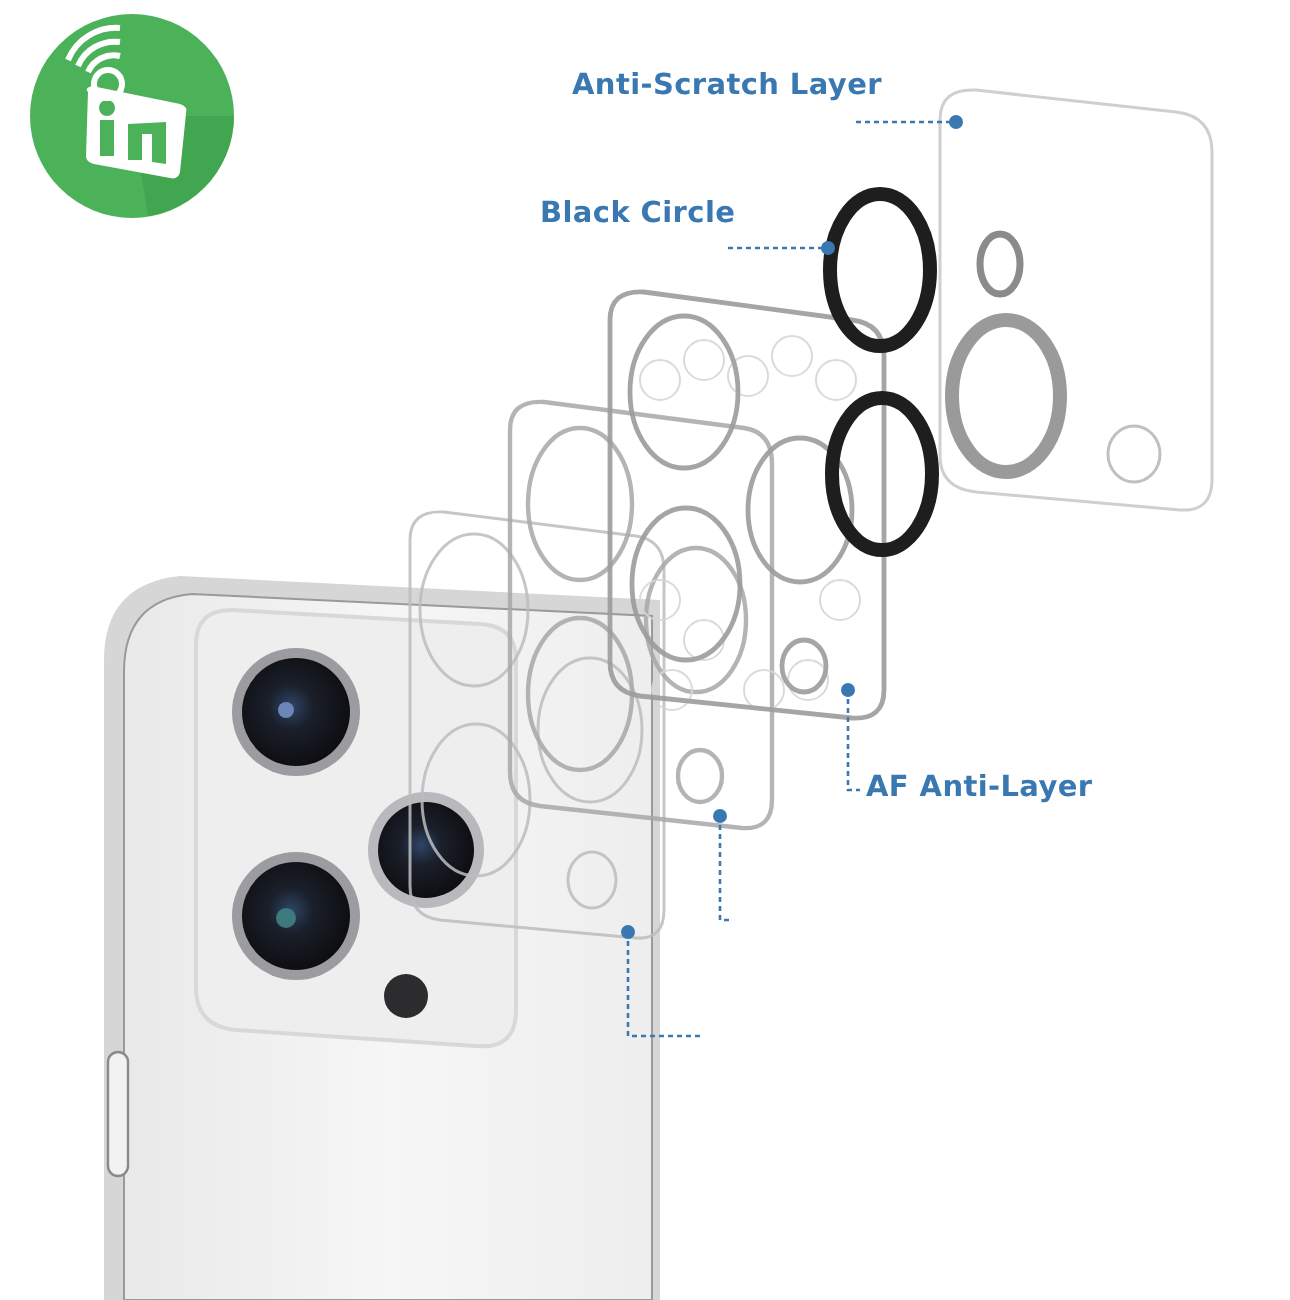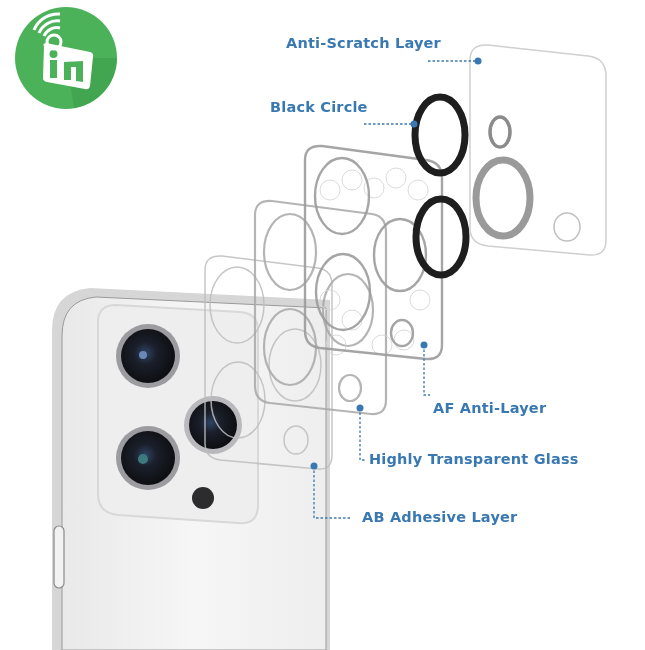--- a/index.html
+++ b/index.html
@@ -123,16 +123,14 @@
       <circle cx="478" cy="61" r="3.5"></circle>
       <circle cx="414" cy="124" r="3.5"></circle>
       <circle cx="424" cy="345" r="3.5"></circle>
       <circle cx="360" cy="408" r="3.5"></circle>
       <circle cx="314" cy="466" r="3.5"></circle>
     </g>
   </svg>
 
   <div class="label" style="left:286px;top:35px">Anti-Scratch Layer</div>
   <div class="label" style="left:270px;top:99px">Black Circle</div>
-  <div class="label" style="left:433px;top:400px">AF Anti-Layer</div>
-  <div class="label" style="left:369px;top:451px">Highly Transparent Glass</div>
-  <div class="label" style="left:362px;top:509px">AB Adhesive Layer</div>
+  <div class="label" style="left:433px;top:386px">AF Anti-Layer</div>
 </div>
 
 </body></html>

